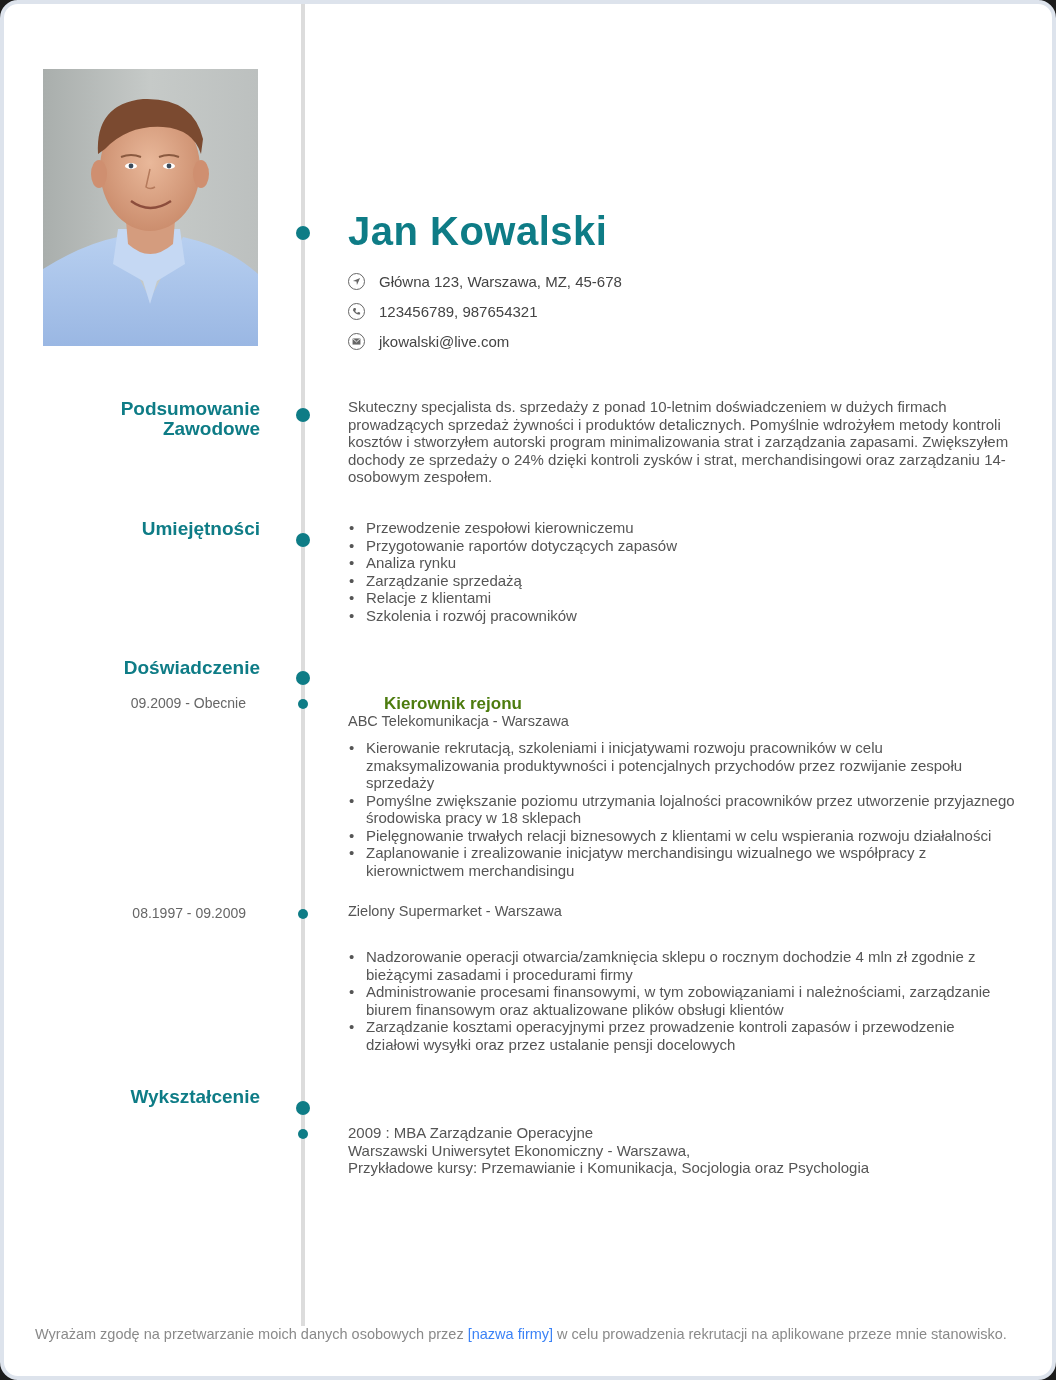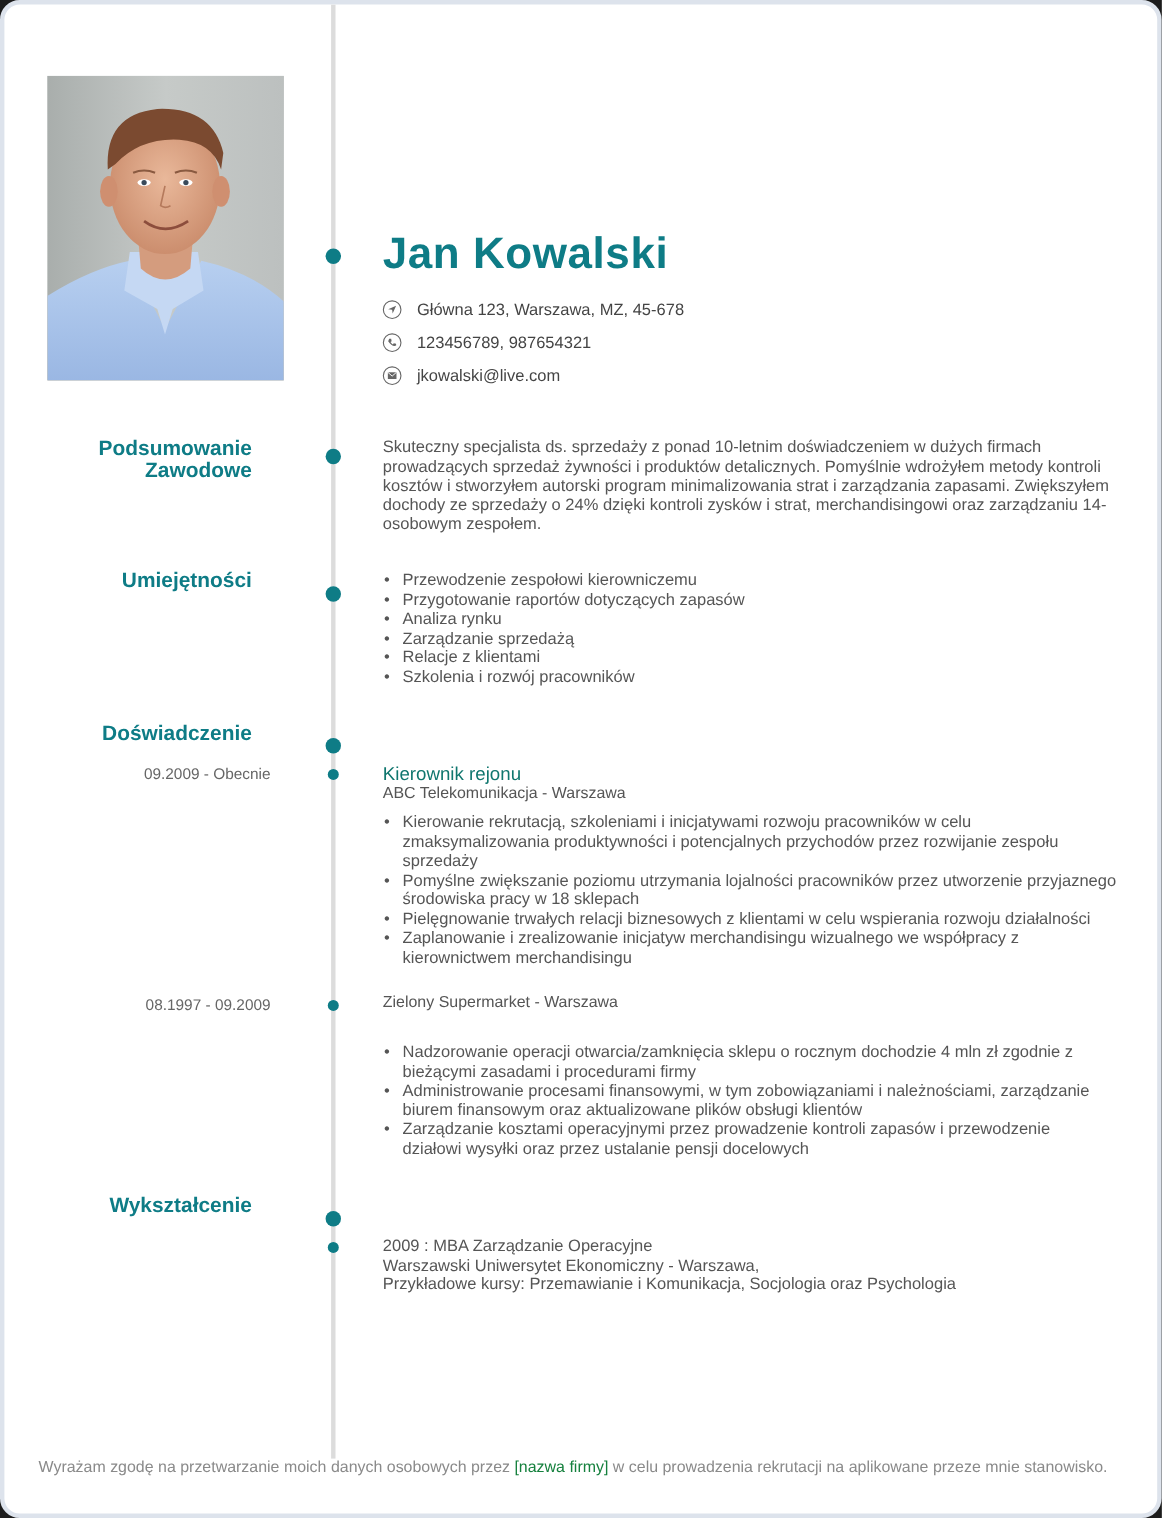--- a/index.html
+++ b/index.html
@@ -27,38 +27,38 @@
     color: #0e7c86; letter-spacing: 0.5px;
   }
   .contact { position: absolute; left: 344px; font-size: 15px; color: #444; display: flex; align-items: center; justify-content: space-between; }
   .contact .ico {
     width: 17px; height: 17px; border: 1.5px solid #666; border-radius: 50%; margin-right: 14px;
     display: inline-flex; align-items: center; justify-content: center; font-size: 9px; color: #666;
   }
   .contact .ico svg { display: block; }
 
   .sec-title {
-    position: absolute; right: 823px; text-align: right; font-size: 19px; font-weight: bold;
+    position: absolute; right: 792px; text-align: right; font-size: 19px; font-weight: bold;
     color: #0e7c86; line-height: 20px;
   }
   .para {
     position: absolute; left: 344px; width: 690px; font-size: 15px; line-height: 17.5px; color: #555;
   }
   ul.bul { list-style: none; }
   ul.bul li { position: relative; padding-left: 18px; }
   ul.bul li::before { content: "•"; position: absolute; left: 1px; top: 0; color: #555; }
   .date {
     position: absolute; right: 806px; font-size: 14px; color: #666; text-align: right;
   }
-  .job-title { font-size: 17px; font-weight: normal; color: #0f766e; line-height: 19px; }
+  .job-title { font-size: 17px; font-weight: bold; color: #4d7c0f; line-height: 19px; margin-left: 36px; }
   .job-co { font-size: 14.5px; color: #555; line-height: 17px; }
   .consent {
     position: absolute; left: 31px; top: 1321px; width: 1010px; font-size: 14.5px; line-height: 19px; color: #8a8a8a;
   }
-  .consent .link { color: #15803d; }
+  .consent .link { color: #3b82f6; }
 </style>
 </head>
 <body>
 
 <div class="frame">
 
   <div class="timeline-line"></div>
 
   <div class="photo" title="Zdjęcie profilowe">
     <svg width="215" height="277" viewBox="0 0 215 277">

